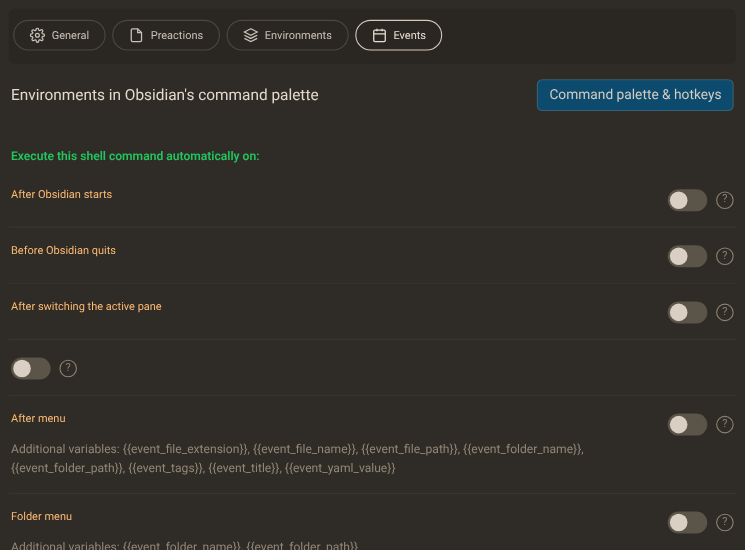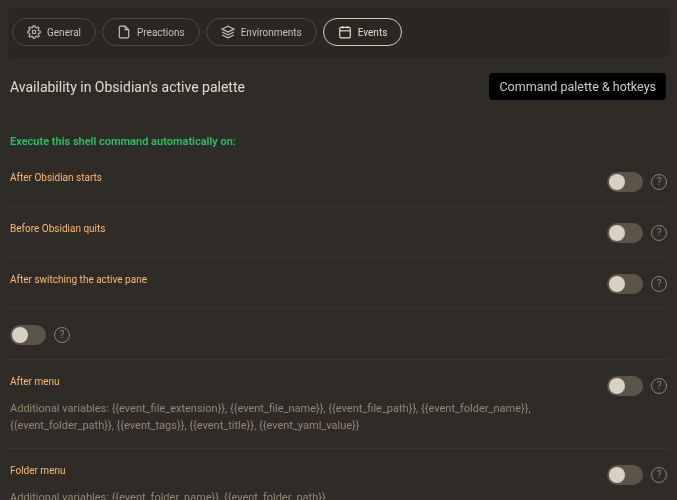--- a/index.html
+++ b/index.html
@@ -43,21 +43,21 @@
 
 
 .row {
   display: flex;
   align-items: center;
   justify-content: space-between;
   padding: 4px 2px 14px 2px;
 }
 .avail-label { font-size: 14px; color: #e2dace; }
 .dropdown {
-  background: #000000;
+  background: #0c4a6e;
   border: 1px solid rgba(180,170,155,0.25);
   border-radius: 5px;
   padding: 6px 10px;
   font-size: 12.5px;
   color: #d4ccc1;
   min-width: 148px;
   cursor: pointer;
 }
 
 .section-title {
@@ -139,21 +139,21 @@
         <rect x="3" y="4" width="18" height="18" rx="2"></rect>
         <line x1="3" y1="10" x2="21" y2="10"></line>
         <line x1="8" y1="2" x2="8" y2="6"></line>
         <line x1="16" y1="2" x2="16" y2="6"></line>
       </svg>
     <span>Events</span>
   </div>
 </div>
 
 <div class="row">
-  <div class="avail-label">Availability in Obsidian's active palette</div>
+  <div class="avail-label">Environments in Obsidian's command palette</div>
   <div class="dropdown">Command palette &amp; hotkeys</div>
 </div>
 
 <div class="section-title">Execute this shell command automatically on:</div>
 
 <div id="events-list">
     <div class="item">
       <div class="item-text">
         <div class="item-title">After Obsidian starts</div>
       </div>

